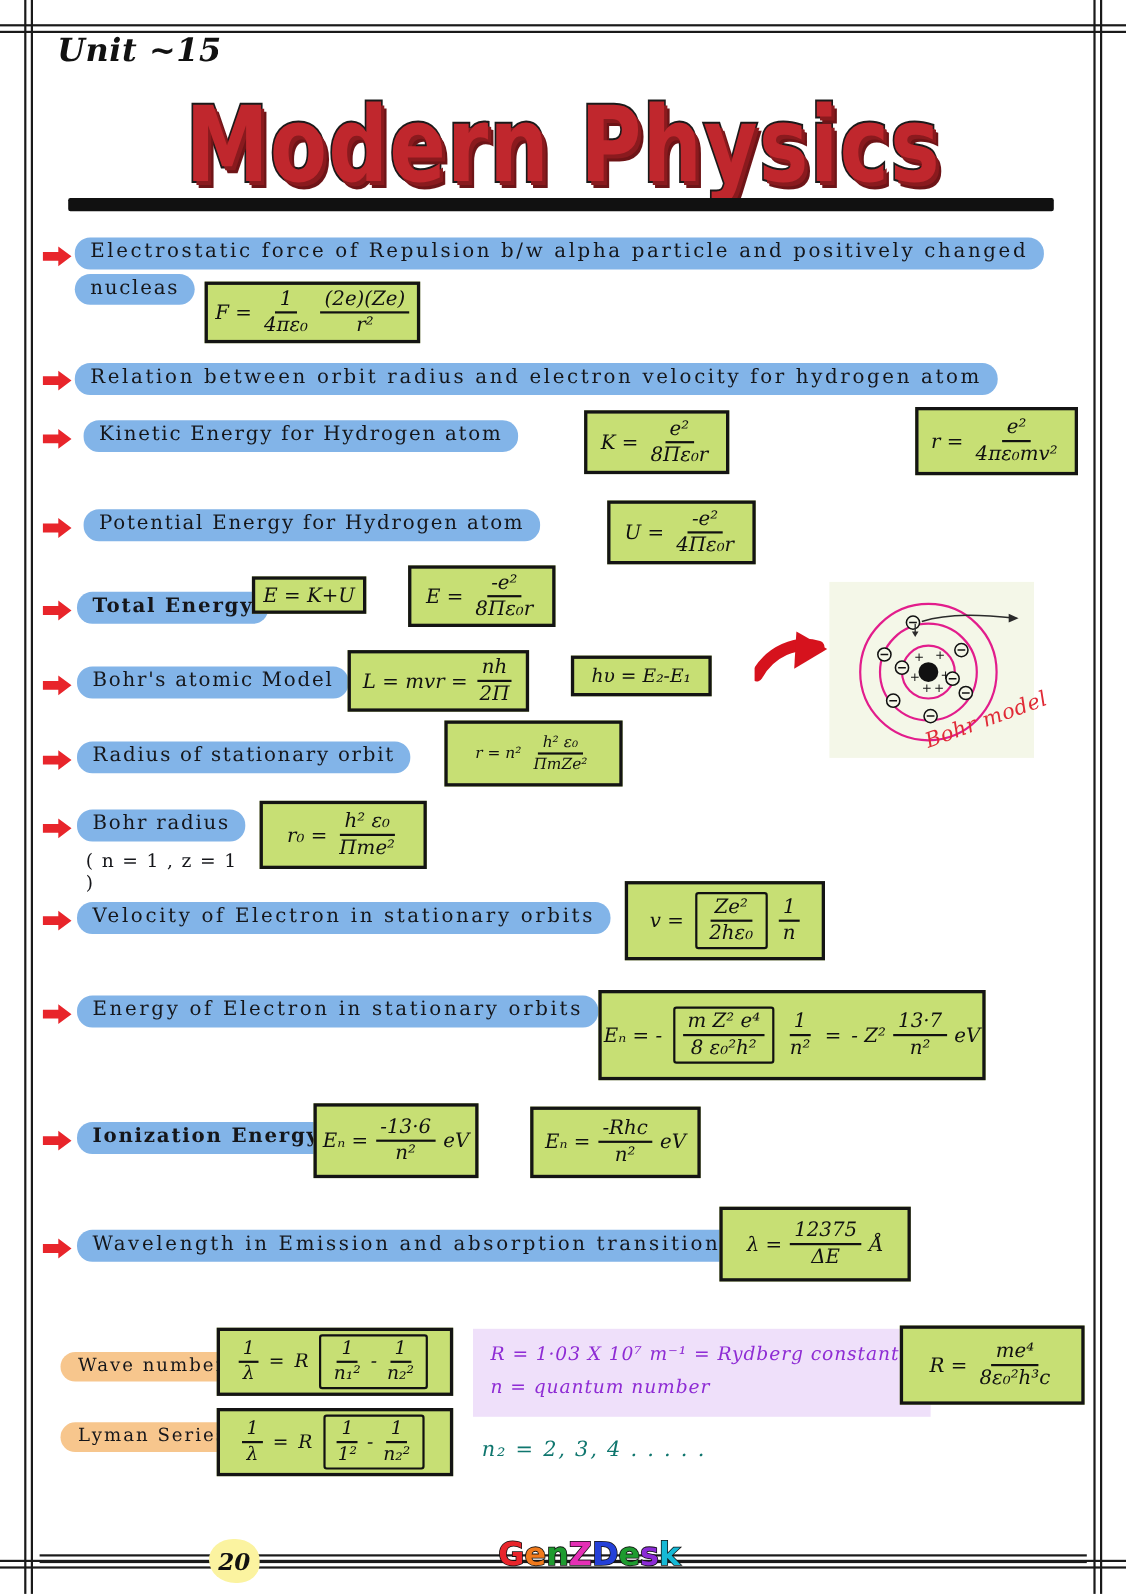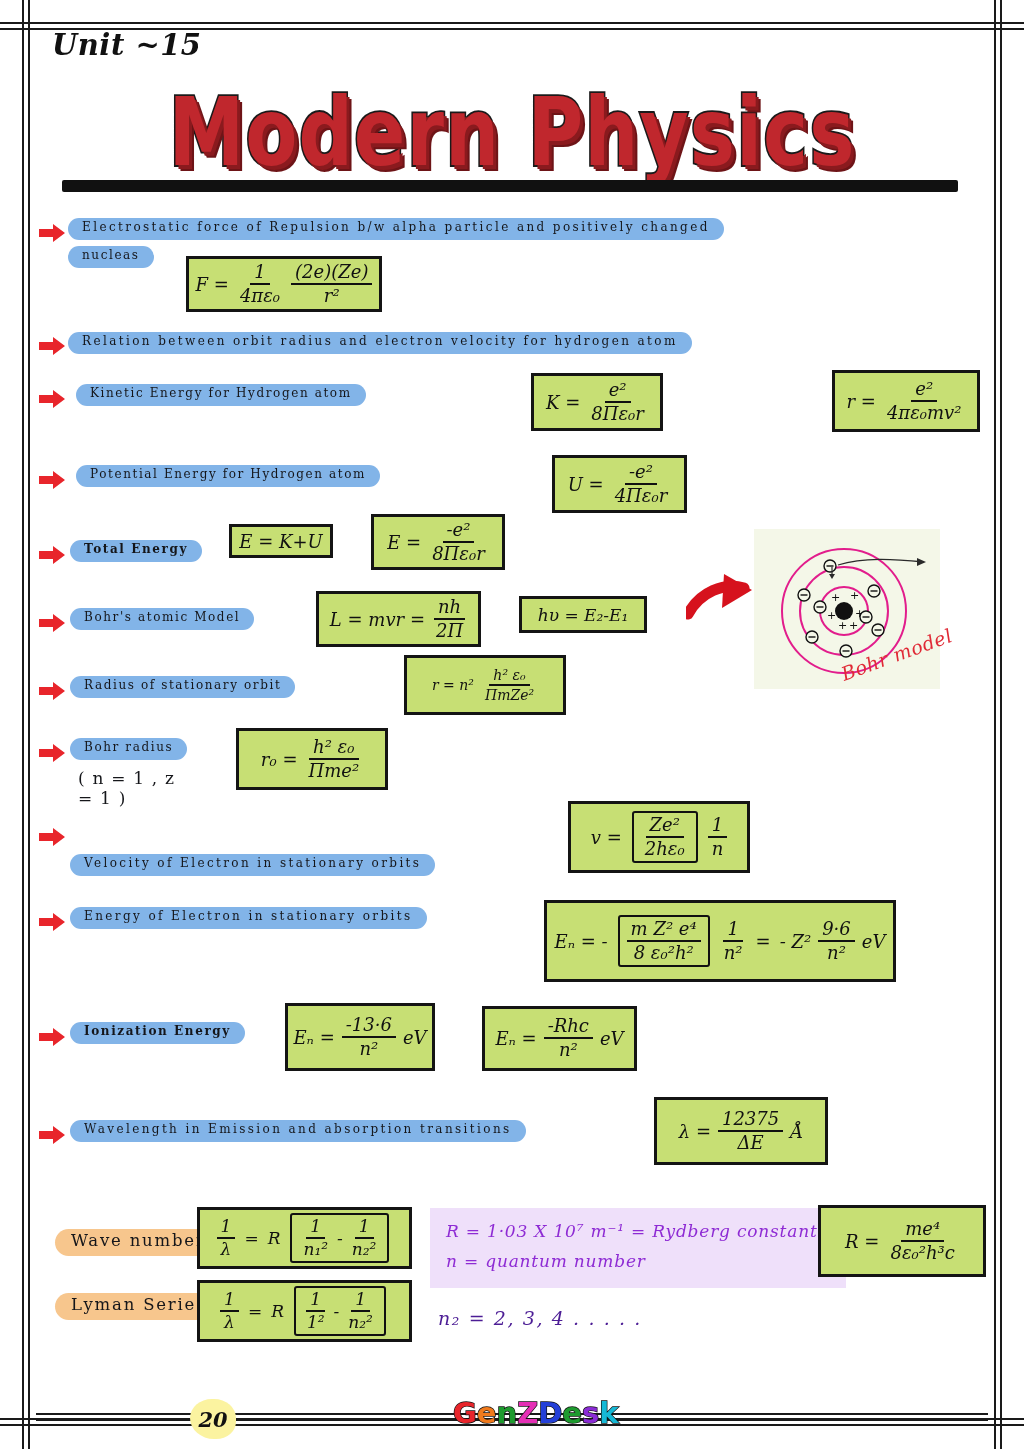--- a/index.html
+++ b/index.html
@@ -54,21 +54,21 @@
   .bullet{
     position:absolute;width:28px;height:22px;
   }
   .pill{
     display:inline-block;
     background:#82B4E8;
     color:#15161a;
     border-radius:14px;
     padding:3px 14px 5px 14px;
     font-family:"DejaVu Serif", serif;
-    font-size:12px;
+    font-size:18px;
     letter-spacing:1.6px;
     white-space:nowrap;
     line-height:1.15;
   }
   .pill.wide{letter-spacing:2.4px;}
   .pill-orange{
     background:#F7C68D;
     letter-spacing:1.8px;
     font-size:16.5px;
     padding:3px 16px 5px 16px;
@@ -113,21 +113,21 @@
     font-family:"DejaVu Serif", serif;
     font-style:italic;
     font-size:17px;
     letter-spacing:.8px;
     padding:9px 14px 10px 16px;
     box-sizing:border-box;
     line-height:1.75;
   }
   .red-note{
     position:absolute;
-    color:#4c1d95;
+    color:#0f766e;
     font-family:"DejaVu Serif", serif;
     font-style:italic;
     font-size:19px;letter-spacing:1.6px;
   }
 
   
   .bohr-card{
     position:absolute;left:754px;top:529px;width:186px;height:160px;
     background:#F4F7E8;
   }
@@ -397,21 +397,21 @@
         <span class="num">h² ε₀</span>
         <span class="den">Πme²</span>
       </span>
     </div>
   </div>
 
   <div class="row" style="left:38px;top:820px;">
     <svg class="bullet" style="left:0;top:6px;" viewBox="0 0 28 22">
       <path d="M1 7 H15 V2 L27 11 L15 20 V15 H1 Z" fill="#E8252B"></path>
     </svg>
-    <div style="position:absolute;left:32px;top:0;margin-top:32px;">
+    <div style="position:absolute;left:32px;top:0;">
       <div class="pill wide">Velocity  of  Electron  in  stationary  orbits</div>
     </div>
   </div>
   <div class="fbox" style="left:568px;top:801px;width:182px;height:72px;font-size:18px;">
     <div class="fbox-inner">
       <span>v =</span>
       <span class="bigbracket">
         <span class="frac">
           <span class="num">Ze²</span>
           <span class="den">2hε₀</span>
@@ -441,21 +441,21 @@
           <span class="den">8 ε₀²h²</span>
         </span>
       </span>
       <span class="frac">
         <span class="num">1</span>
         <span class="den">n²</span>
       </span>
       <span class="eq">=</span>
       <span>- Z²</span>
       <span class="frac">
-        <span class="num">9·6</span>
+        <span class="num">13·7</span>
         <span class="den">n²</span>
       </span>
       <span>eV</span>
     </div>
   </div>
 
   <div class="row" style="left:38px;top:1020px;">
     <svg class="bullet" style="left:0;top:6px;" viewBox="0 0 28 22">
       <path d="M1 7 H15 V2 L27 11 L15 20 V15 H1 Z" fill="#E8252B"></path>
     </svg>

